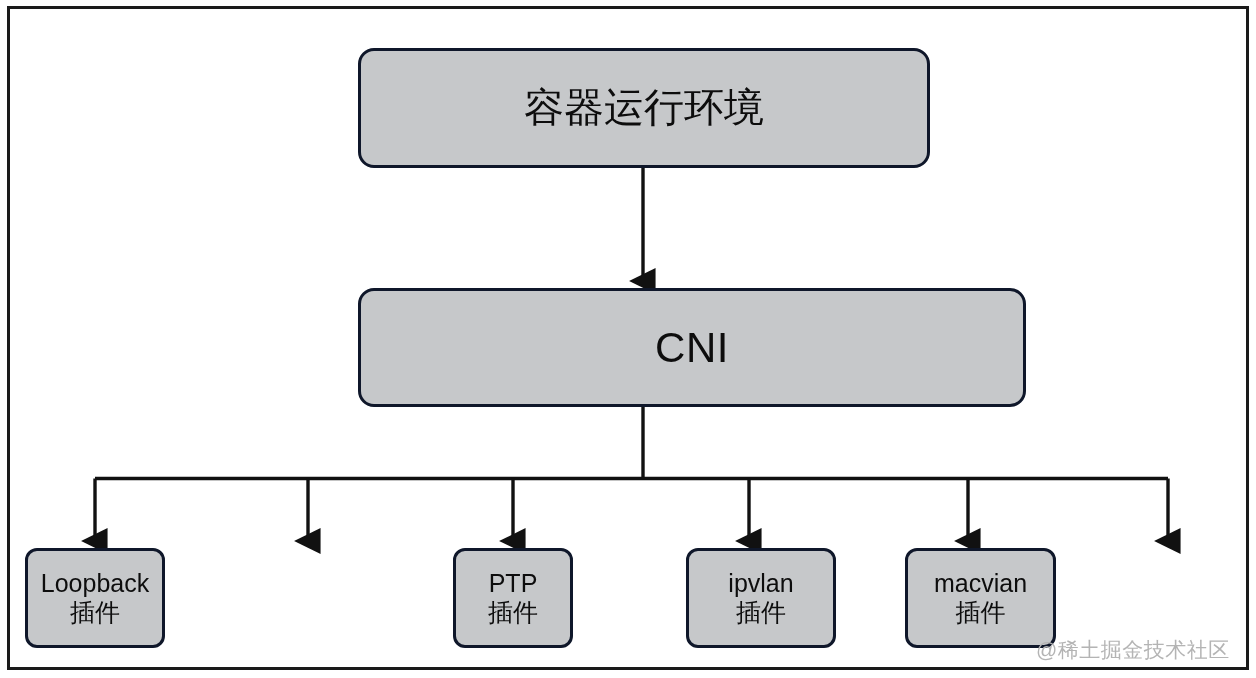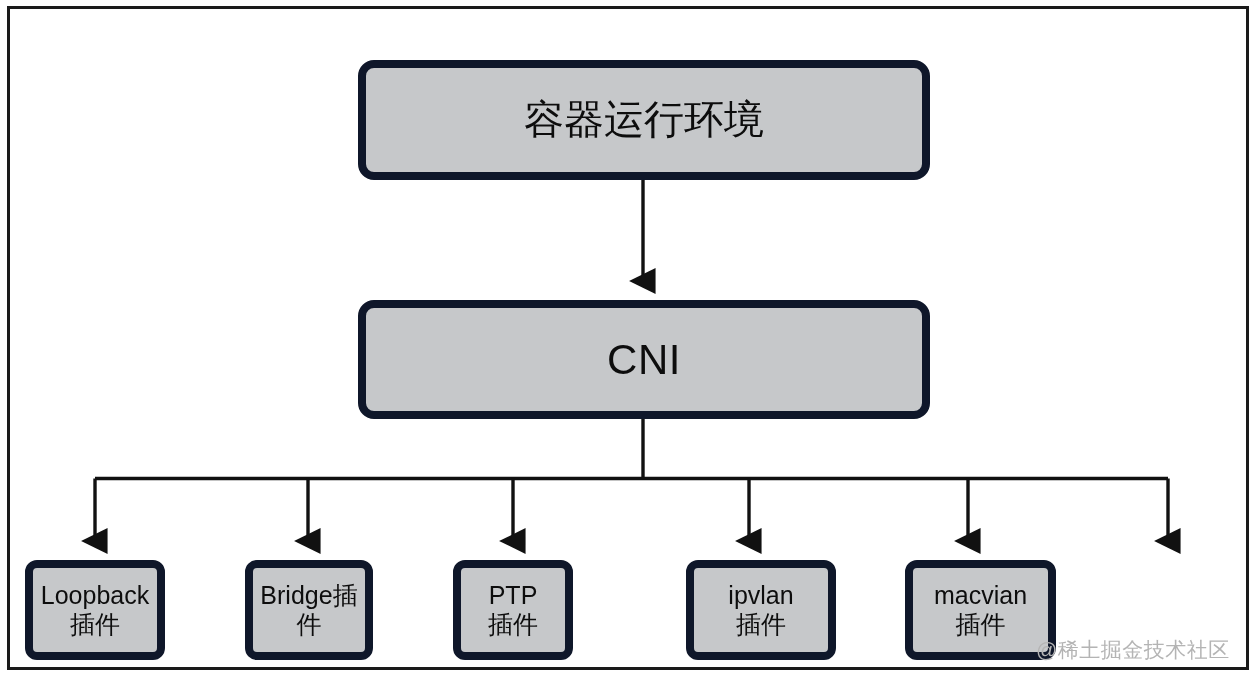--- a/index.html
+++ b/index.html
@@ -23,42 +23,41 @@
     top: 6px;
     width: 1242px;
     height: 664px;
     border: 3px solid #1a1a1a;
     box-sizing: border-box;
     background: #ffffff;
   }
   .node {
     position: absolute;
     background: #c6c8ca;
-    border: 8px solid #0f172a;
+    border: 3px solid #0f172a;
     box-sizing: border-box;
     display: flex;
     align-items: center;
     justify-content: center;
     text-align: center;
     color: #0d0d0d;
     line-height: 1.18;
-    margin-top: 12px;
   }
   .node-top {
     left: 358px;
     top: 48px;
     width: 572px;
     height: 120px;
     border-radius: 16px;
     font-size: 40px;
   }
   .node-cni {
     left: 358px;
     top: 288px;
-    width: 572px;
+    width: 668px;
     height: 119px;
     border-radius: 16px;
     font-size: 42px;
     letter-spacing: 0.5px;
   }
   .node-leaf {
     top: 548px;
     height: 100px;
     border-radius: 12px;
     font-size: 25px;
@@ -137,26 +136,20 @@
     <span>CNI</span>
   </div>
 
   <div class="node node-leaf" id="leaf-0" style="left: 25px; width: 140px;">
     <span class="leaf-text">
       <span>Loopback</span><br>
       <span>插件</span>
     </span>
   </div>
 
-  <div class="node node-leaf" id="leaf-1" style="left: 245px; width: 128px;">
-    <span class="leaf-text">
-      <span>Bridge插</span><br>
-      <span>件</span>
-    </span>
-  </div>
 
   <div class="node node-leaf" id="leaf-2" style="left: 453px; width: 120px;">
     <span class="leaf-text">
       <span>PTP</span><br>
       <span>插件</span>
     </span>
   </div>
 
   <div class="node node-leaf" id="leaf-3" style="left: 686px; width: 150px;">
     <span class="leaf-text">

